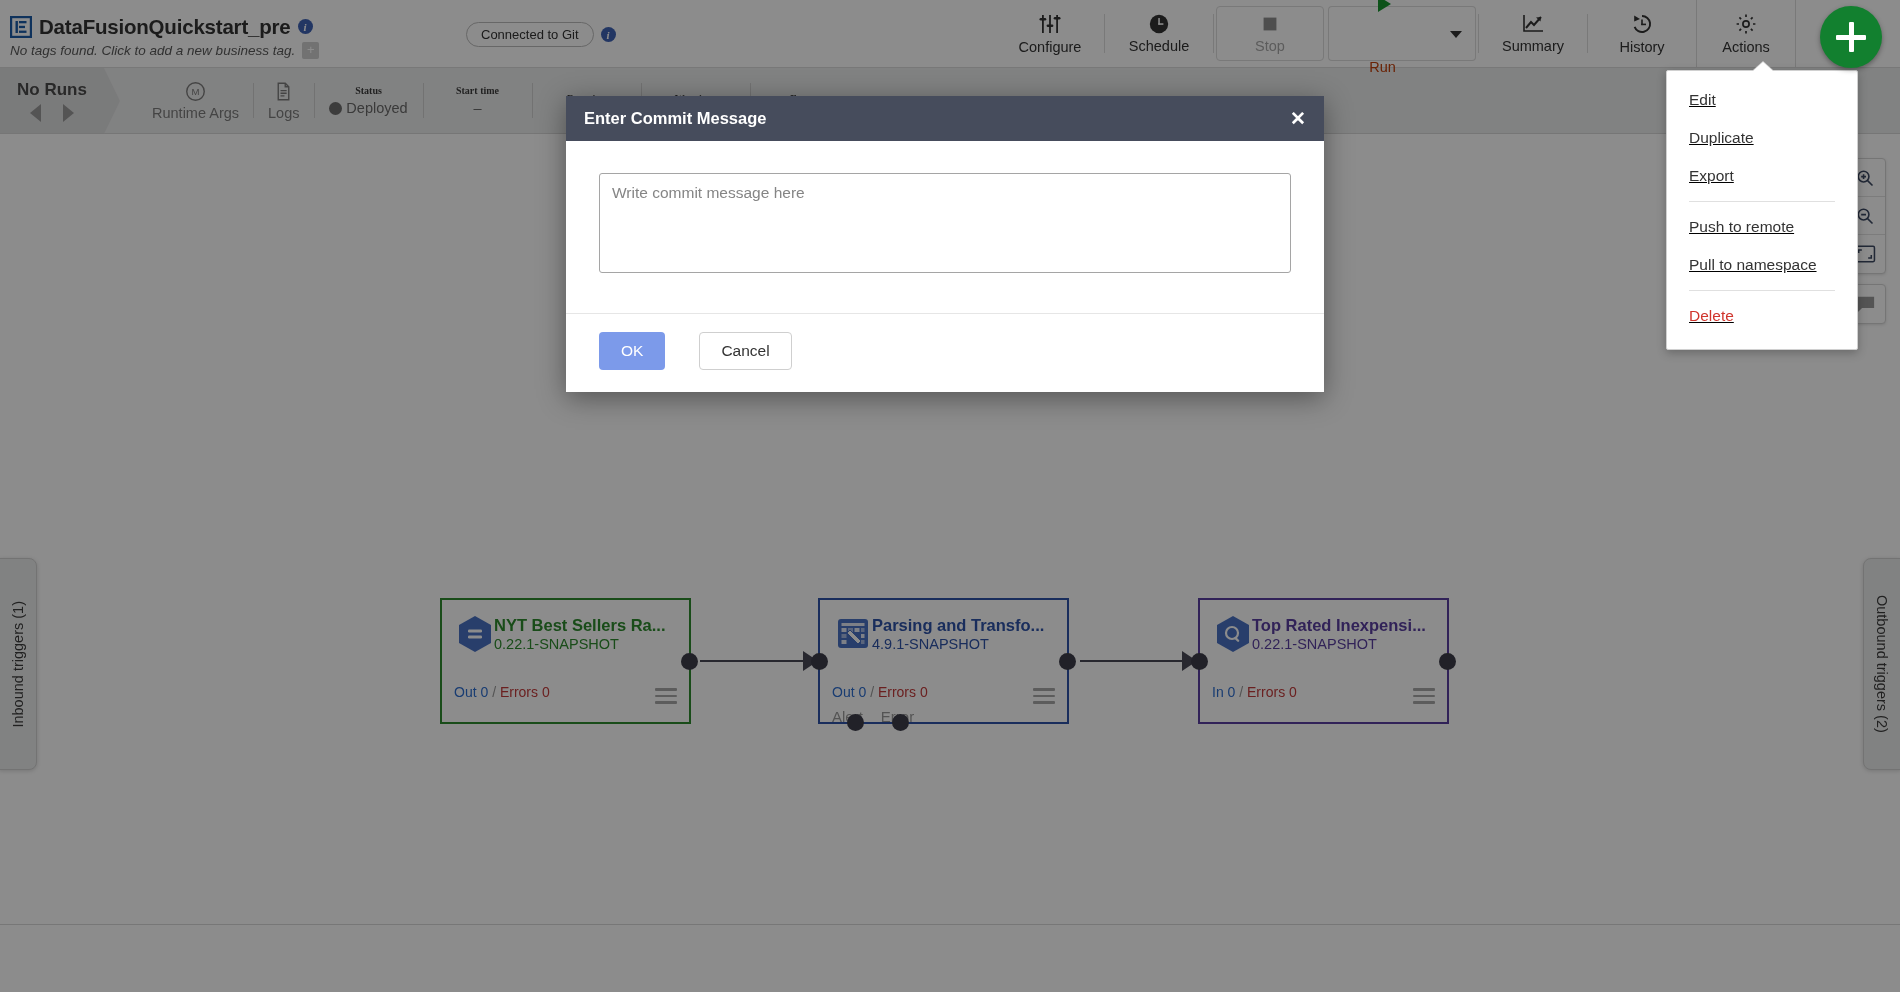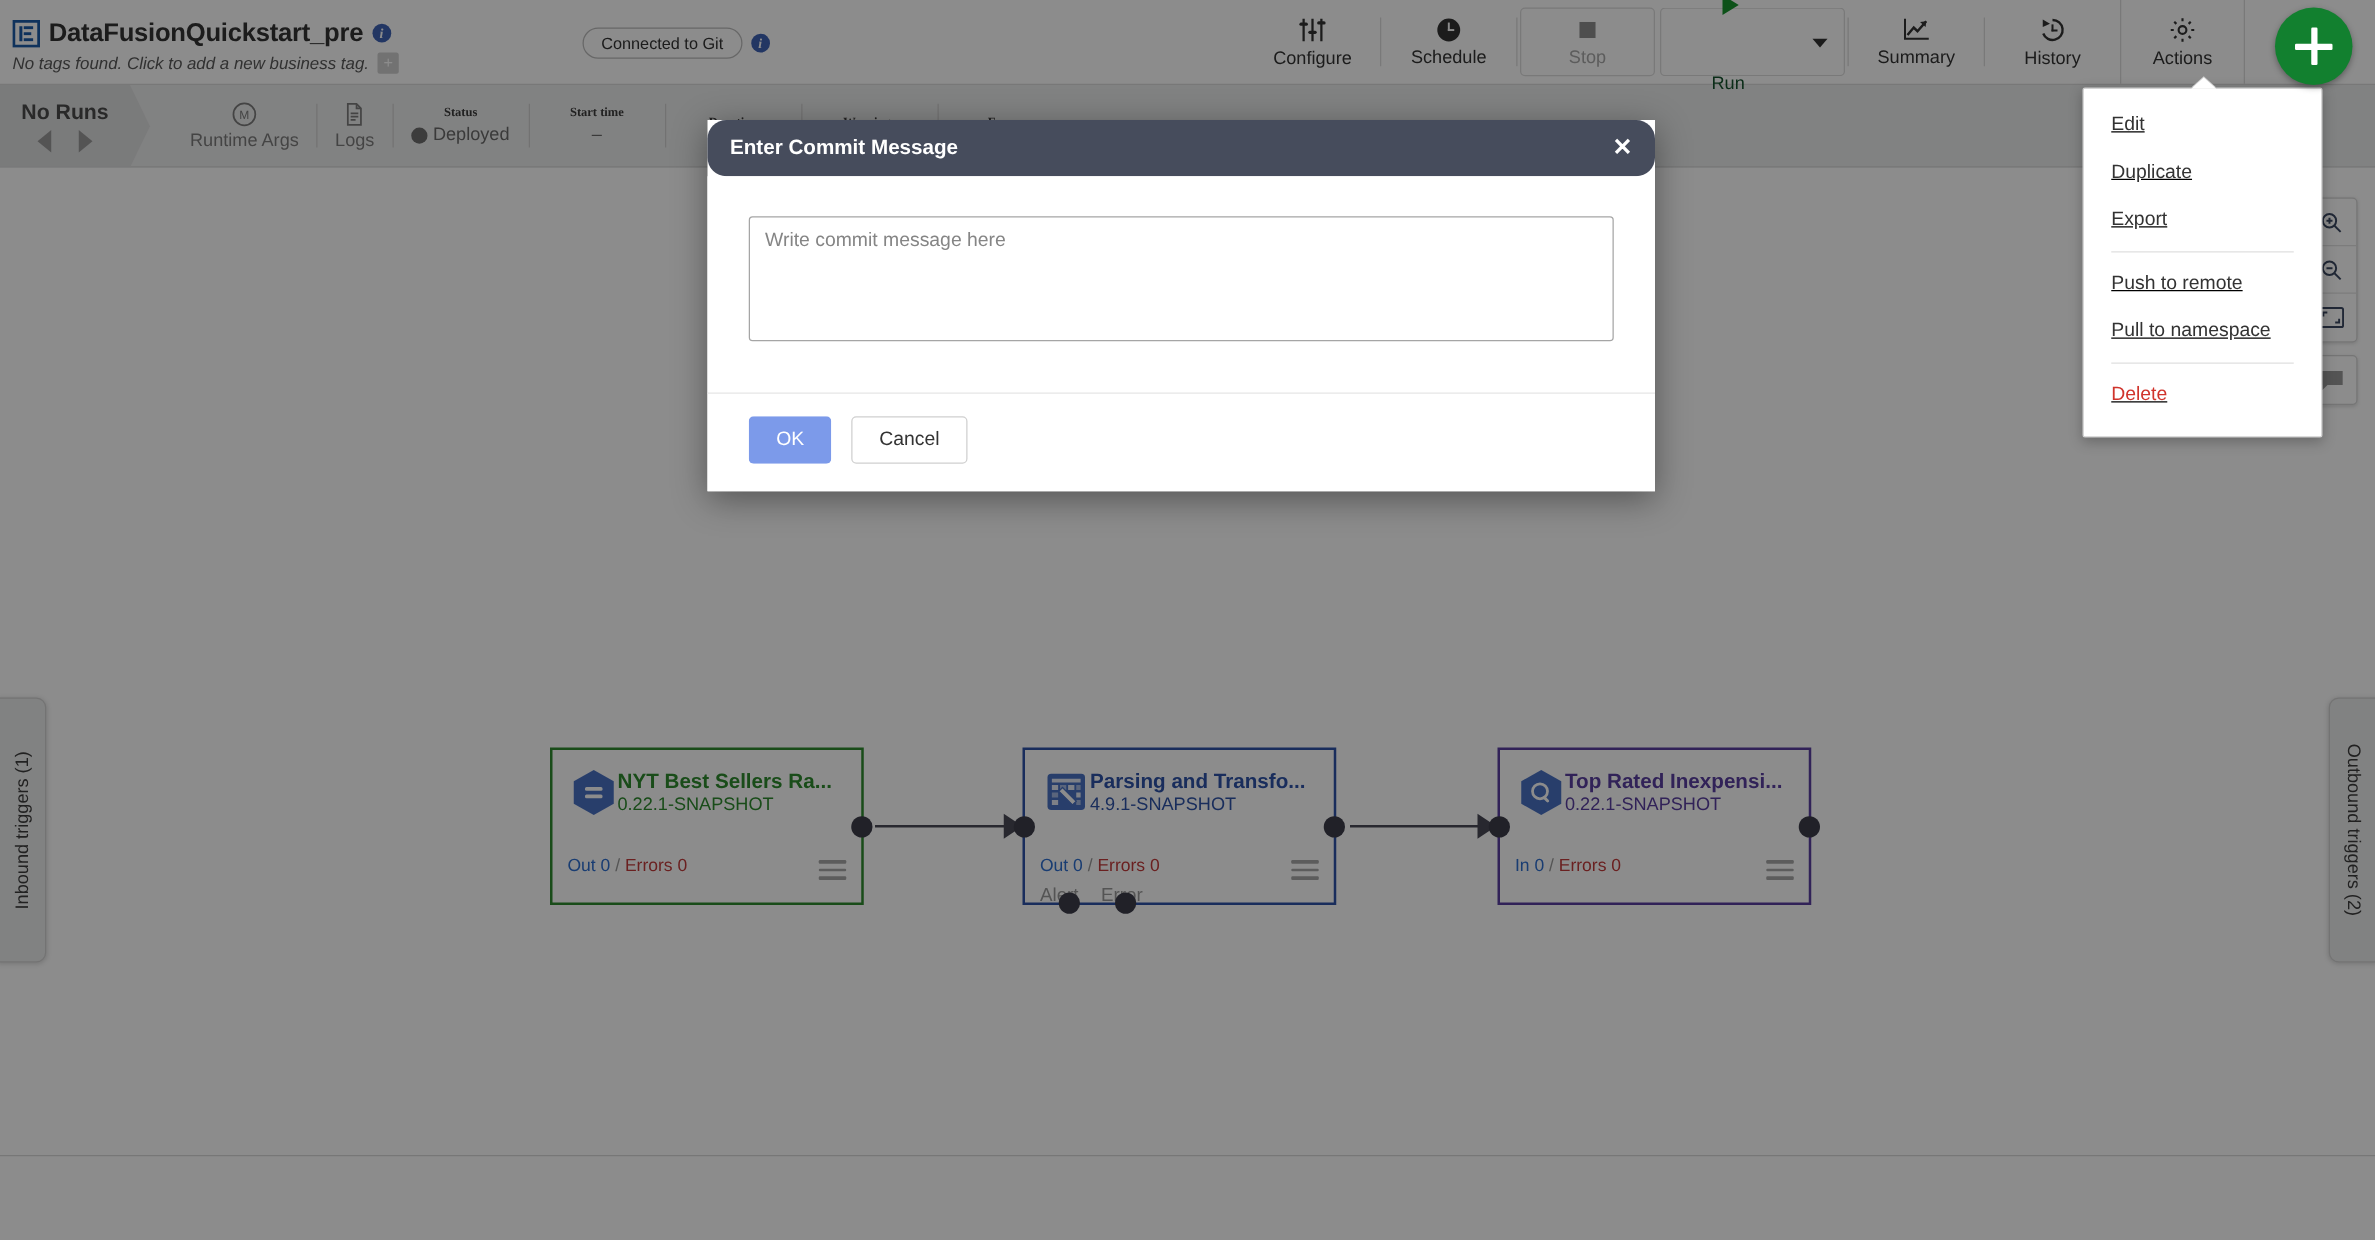--- a/index.html
+++ b/index.html
@@ -52,21 +52,21 @@
   .hdr-tools { margin-left: auto; display: flex; align-items: stretch; }
   .tool {
     width: 108px; display: flex; flex-direction: column;
     align-items: center; justify-content: center; gap: 3px;
     font-size: 14px; color: #333; cursor: pointer; position: relative;
   }
   .tool .lbl { font-size: 14.5px; }
   .tool-sep { width: 1px; margin: 14px 0; background: #dcdcdc; }
   .tool-box { border: 1px solid #dcdcdc; border-radius: 4px; margin: 6px 2px; }
   .tool.disabled { color: #a8a8a8; }
-  .tool.run .lbl { color: #14532d; margin-top: 40px; }
+  .tool.run .lbl { color: #c2410c; margin-top: 40px; }
   .run-caret {
     width: 40px; display: flex; align-items: center; justify-content: center;
     border: 1px solid #dcdcdc; border-left: none; border-radius: 0 4px 4px 0;
     margin: 6px 2px 6px 0; cursor: pointer;
   }
   .tool-actions { border-left: 1px solid #dcdcdc; border-right:1px solid #dcdcdc;}
   .icon-svg { display: block; }
 
   .plus-fab {
     position: absolute; right: 18px; top: 6px;
@@ -218,34 +218,34 @@
   .mi.danger { color: #d0342c; }
   .mdiv { height: 1px; background: #e0e0e0; margin: 6px 22px; }
 
   
   .modal {
     position: absolute; left: 566px; top: 96px; width: 758px;
     background: #fff; box-shadow: 0 6px 26px rgba(0,0,0,.4); z-index: 1000;
   }
   .modal-head {
     background: #464c5c; height: 45px; display: flex; align-items: center;
-    padding: 0 18px; justify-content: space-between; border-radius: 15px;
+    padding: 0 18px; justify-content: space-between;
   }
   .modal-title { color: #fff; font-size: 16.5px; font-weight: bold; }
   .modal-x { color: #fff; font-size: 19px; font-weight: bold; cursor: pointer; line-height: 1;}
   .modal-body { padding: 32px 33px 36px 33px; background: #fff; }
   .commit-area {
     width: 100%; height: 100px; border: 1px solid #a5a5a5; border-radius: 3px;
     padding: 10px 12px; font-size: 15.5px; color: #333; resize: none;
     font-family: "Liberation Sans", sans-serif; outline: none;
   }
   .commit-area::placeholder { color: #858585; }
   .modal-foot {
     border-top: 1px solid #e6e6e6; padding: 18px 33px 22px 33px;
-    display: flex; gap: 16px; background: #fff;
+    display: flex; gap: 34px; background: #fff;
   }
   .btn { font-size: 15.5px; padding: 9px 21px; border-radius: 4px; cursor: pointer; border: 1px solid transparent;}
   .btn-ok { background: #7c9aea; color: #fff; }
   .btn-cancel { background: #fff; color: #333; border: 1px solid #cfcfcf; }
 </style>
 </head>
 <body>
 
 <div id="root">
 

